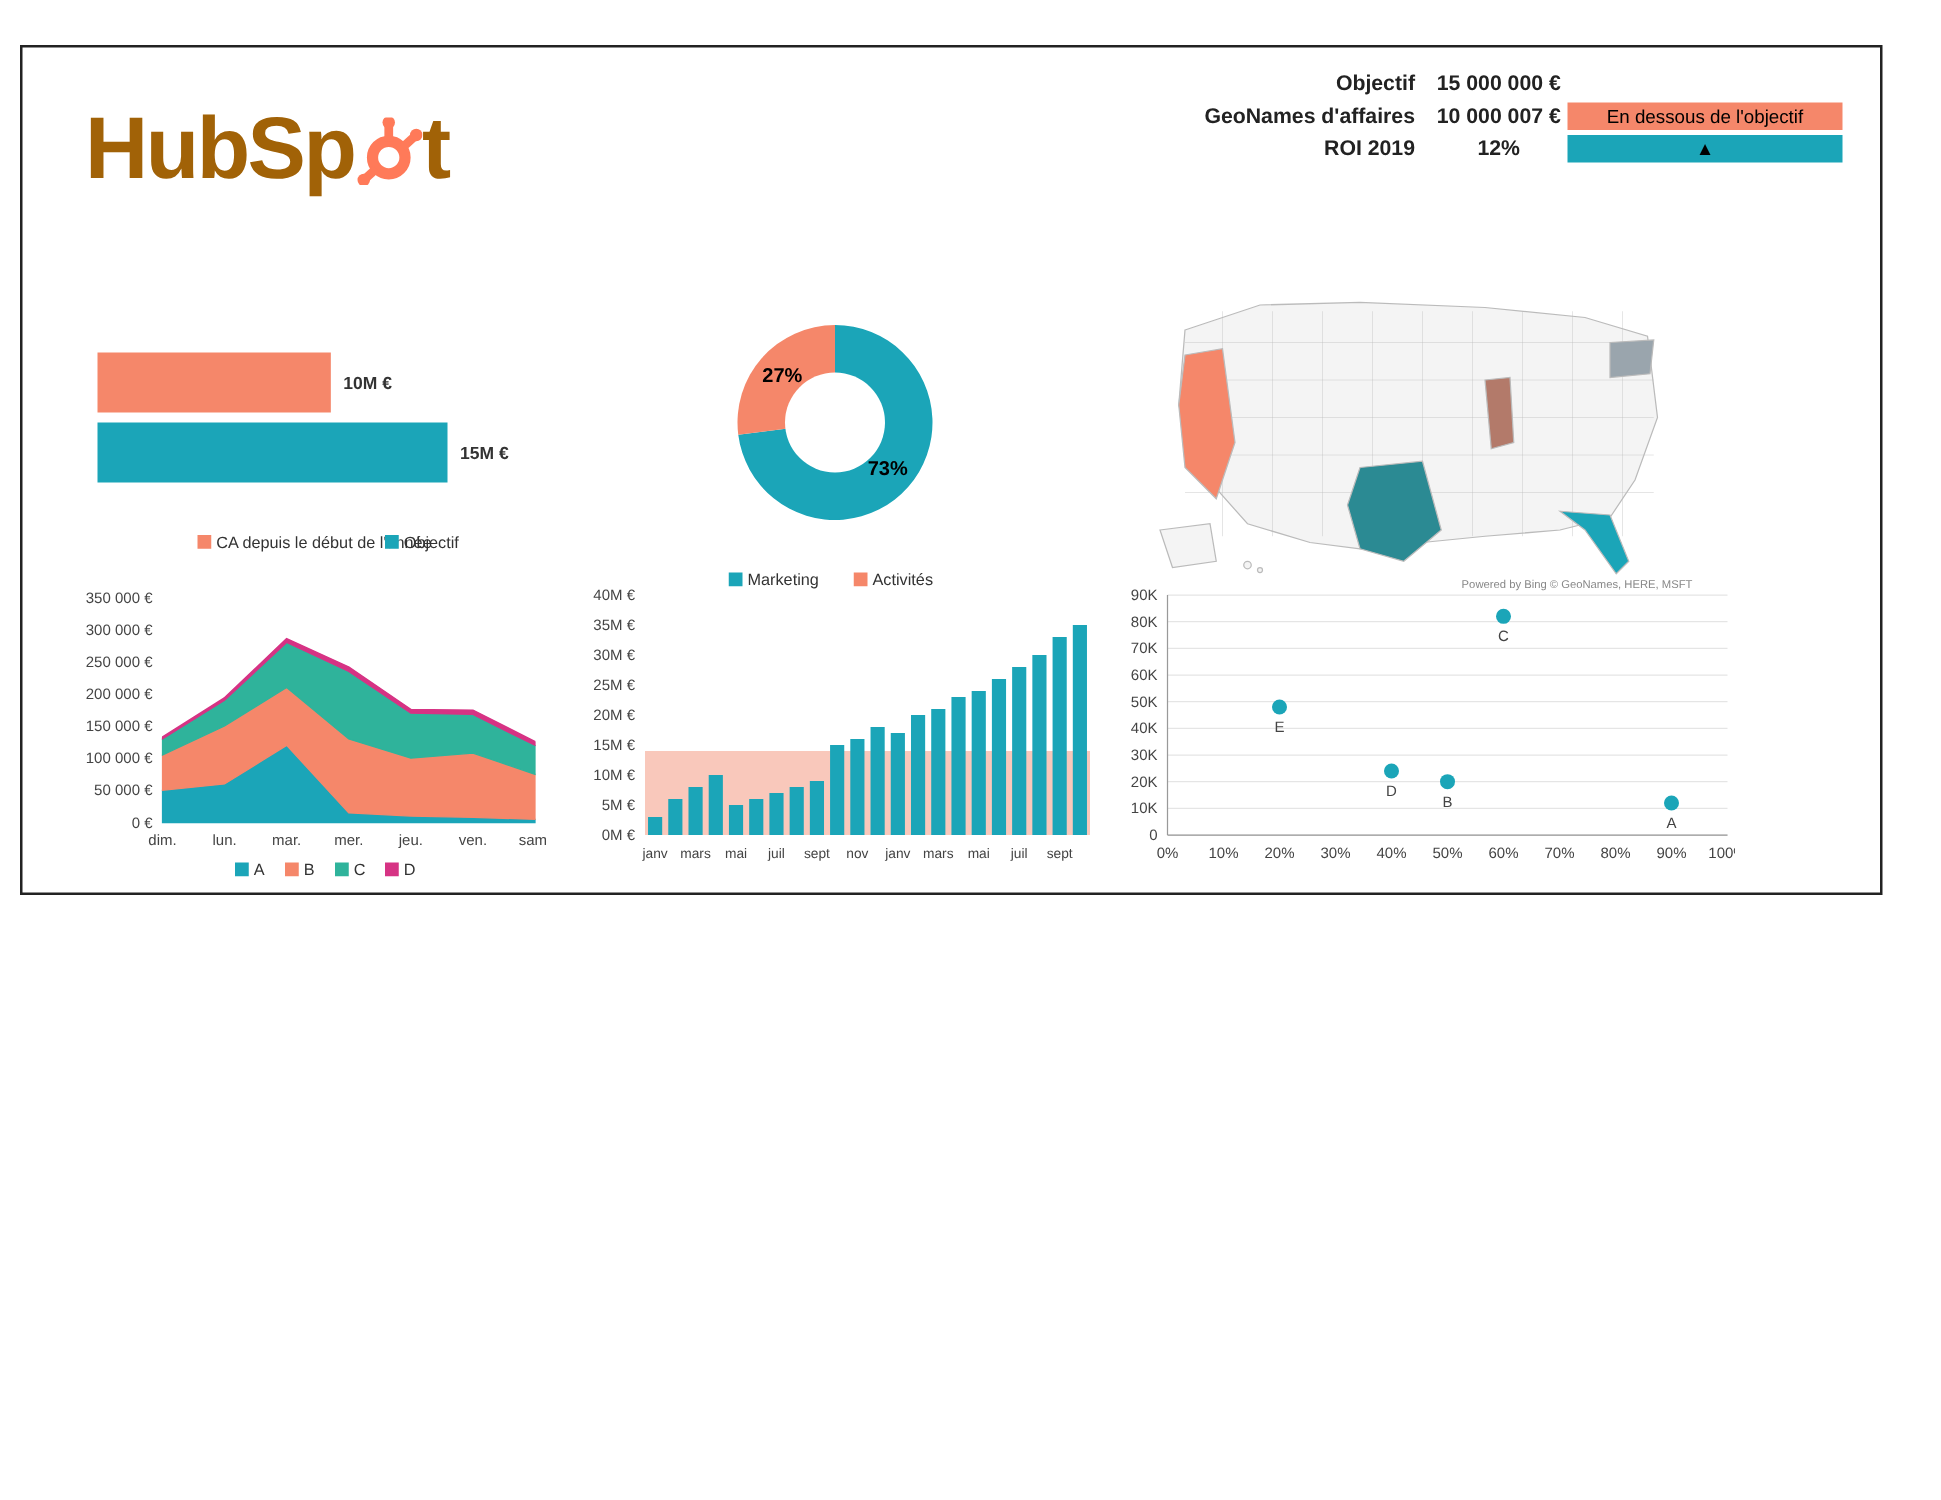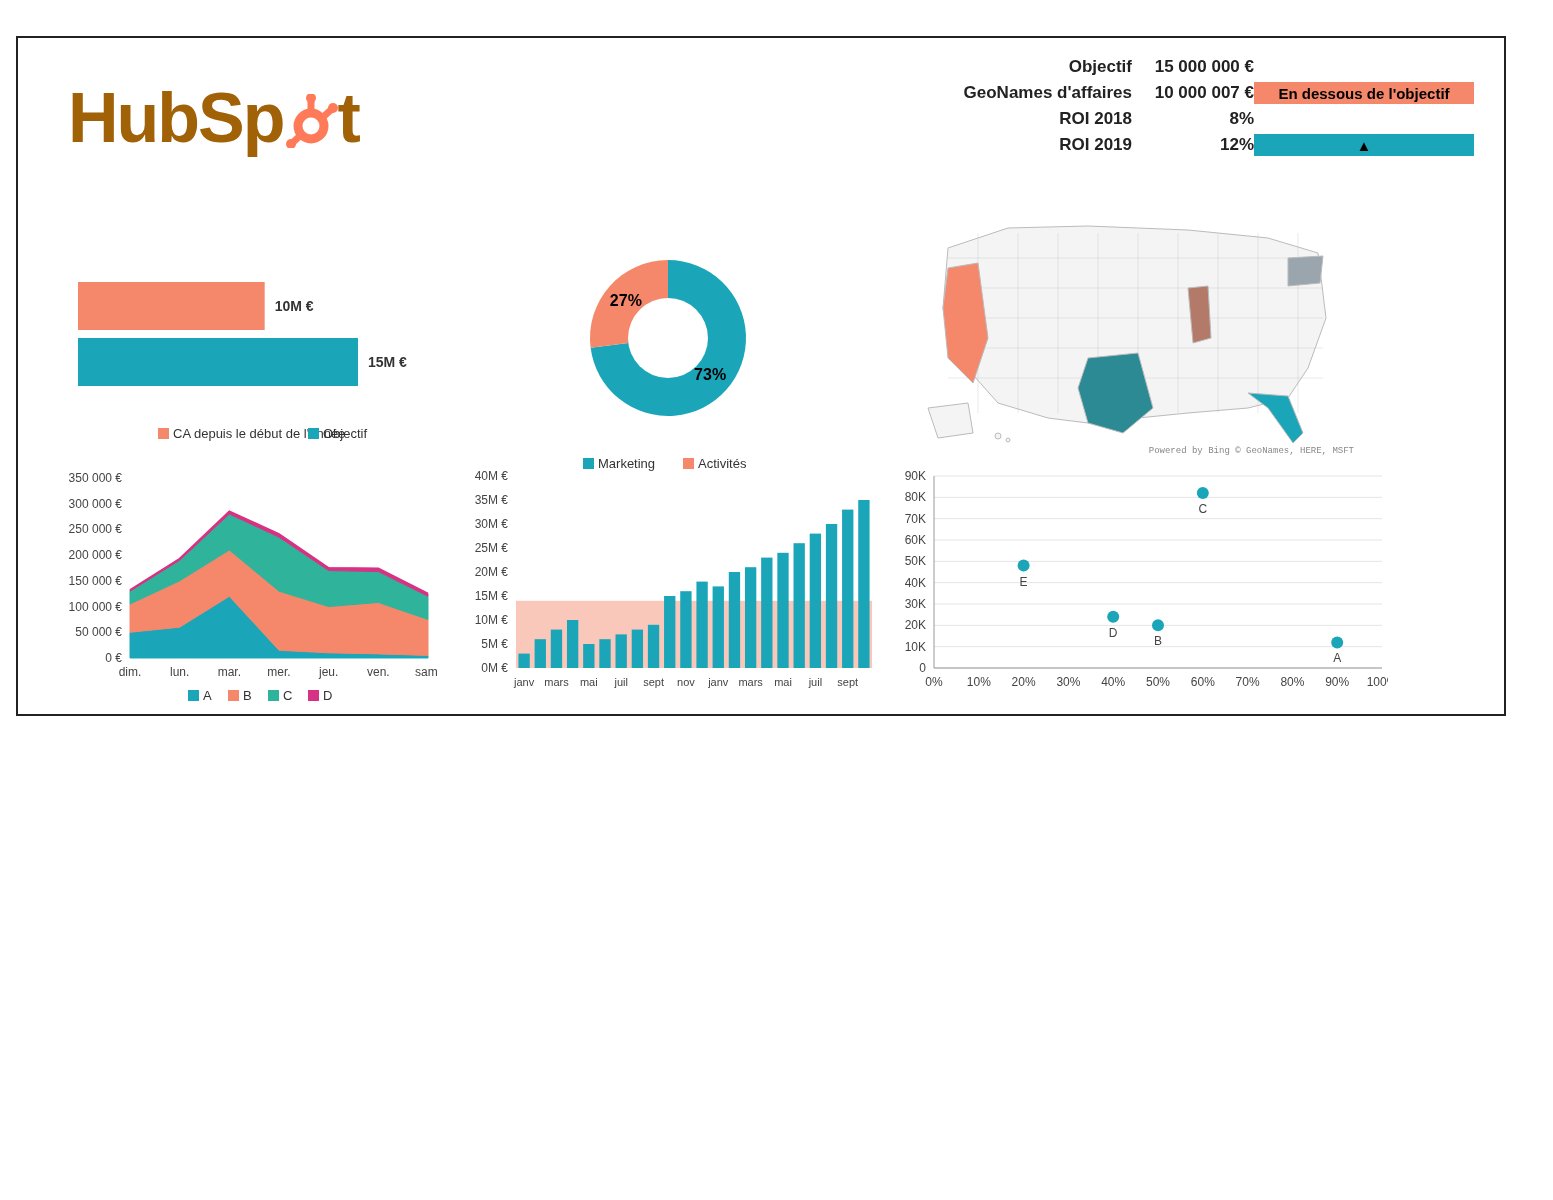--- a/index.html
+++ b/index.html
@@ -9,22 +9,22 @@
 
   
   #logo { position: absolute; left: 50px; top: 40px; font-size: 70px; font-weight: 800; color: #a16207; letter-spacing: -2px; }
   #logo .o { color: #ff7a59; position: relative; }
   #title { position: absolute; left: 450px; top: 70px; font-size: 50px; font-weight: 700; color: #33475b; }
 
   
   #kpi { position: absolute; right: 30px; top: 16px; width: 520px; font-size: 17px; font-weight: 700; color: #222; }
   #kpi .row { display: flex; align-items: center; height: 26px; }
   #kpi .lab { width: 190px; text-align: right; padding-right: 12px; }
-  #kpi .val { width: 110px; text-align: right; }
-  #kpi .badge { flex: 1; height: 22px; display: flex; align-items: center; justify-content: center; font-size: 15px; font-weight: 700; color: #000; }
+  #kpi .val { width: 110px; text-align: center; }
+  #kpi .badge { flex: 1; height: 22px; display: flex; align-items: center; justify-content: center; font-size: 15px; font-weight: 400; color: #000; }
 
   
   .chart { position: absolute; }
 
   
   .mapattr { position:absolute; right:4px; bottom:2px; font-size:9px; color:#888; }
 </style>
 </head>
 <body>
 
@@ -49,25 +49,20 @@
         <div class="lab">Objectif</div>
         <div class="val">15 000 000 €</div>
         <div style="flex:1"></div>
       </div>
       <div class="row">
         <div class="lab">GeoNames d'affaires</div>
         <div class="val">10 000 007 €</div>
         <div class="badge" style="background:#f5876a">En dessous de l'objectif</div>
       </div>
       <div class="row">
-        <div class="lab">ROI 2018</div>
-        <div class="val">8%</div>
-        <div style="flex:1"></div>
-      </div>
-      <div class="row">
         <div class="lab">ROI 2019</div>
         <div class="val">12%</div>
         <div class="badge" style="background:#1ba5b8">▲</div>
       </div>
     </div>
 
     <div class="chart" style="left:40px; top:230px; width:360px; height:200px;">
       <svg id="svg-bar" width="360" height="200">
           <rect x="20" y="14" width="186.66666666666666" height="48" fill="#f5876a"></rect>
           <text x="216.66666666666666" y="43" font-size="14" fill="#333" font-weight="600">10M €</text>
@@ -88,21 +83,21 @@
           <path d="M 130 110 L 52.61505329747074 119.77599221801576 A 78 78 0 0 1 129.99999999999997 32 Z" fill="#f5876a"></path>
           <text x="87.87376232955339" y="77.86072564342372" font-size="16" font-weight="700" fill="#000" text-anchor="middle">27%</text>
           <circle cx="130" cy="110" r="40" fill="#fff"></circle>
           <rect x="45" y="230" width="11" height="11" fill="#1ba5b8"></rect>
           <text x="60" y="240" font-size="13" fill="#333">Marketing</text>
           <rect x="145" y="230" width="11" height="11" fill="#f5876a"></rect>
           <text x="160" y="240" font-size="13" fill="#333">Activités</text>
         </svg>
     </div>
 
-    <div class="chart" style="left:870px; top:170px; width:470px; height:250px;font-family:Liberation Mono, monospace;">
+    <div class="chart" style="left:870px; top:186px; width:470px; height:250px;">
       <svg id="svg-map" width="470" height="250" viewBox="0 0 470 250">
           <path d="M60 40 L120 20 L200 18 L300 22 L380 30 L430 45 L438 110 L420 160 L400 190 L360 200 L300 205 L250 210 L200 215 L160 210 L110 195 L70 150 L55 100 Z" fill="#f4f4f4" stroke="#bbb" stroke-width="1"></path>
           <line x1="90" y1="25" x2="90" y2="205" stroke="#bbb" stroke-width="0.5" opacity="0.6"></line>
           <line x1="130" y1="25" x2="130" y2="205" stroke="#bbb" stroke-width="0.5" opacity="0.6"></line>
           <line x1="170" y1="25" x2="170" y2="205" stroke="#bbb" stroke-width="0.5" opacity="0.6"></line>
           <line x1="210" y1="25" x2="210" y2="205" stroke="#bbb" stroke-width="0.5" opacity="0.6"></line>
           <line x1="250" y1="25" x2="250" y2="205" stroke="#bbb" stroke-width="0.5" opacity="0.6"></line>
           <line x1="290" y1="25" x2="290" y2="205" stroke="#bbb" stroke-width="0.5" opacity="0.6"></line>
           <line x1="330" y1="25" x2="330" y2="205" stroke="#bbb" stroke-width="0.5" opacity="0.6"></line>
           <line x1="370" y1="25" x2="370" y2="205" stroke="#bbb" stroke-width="0.5" opacity="0.6"></line>

